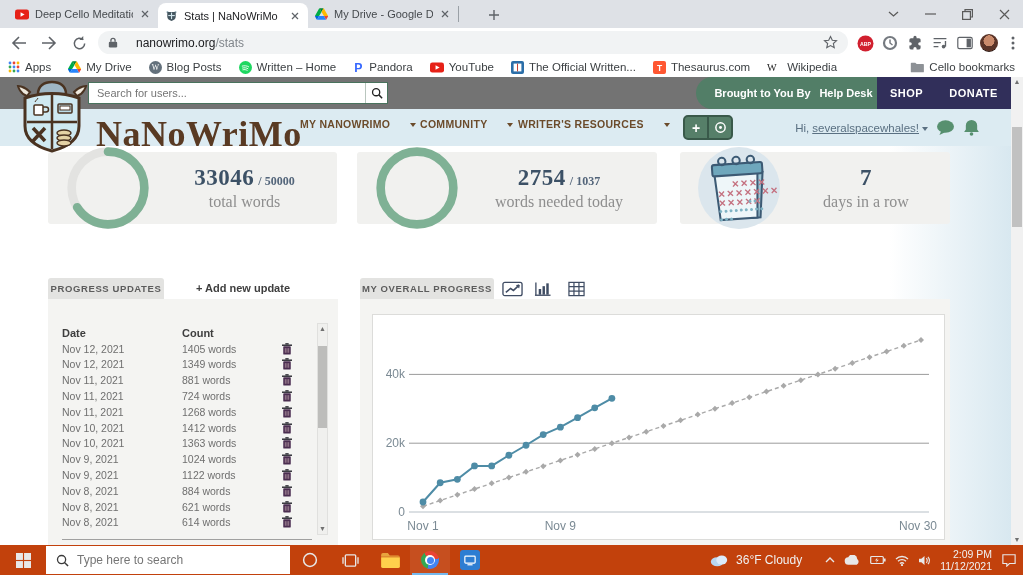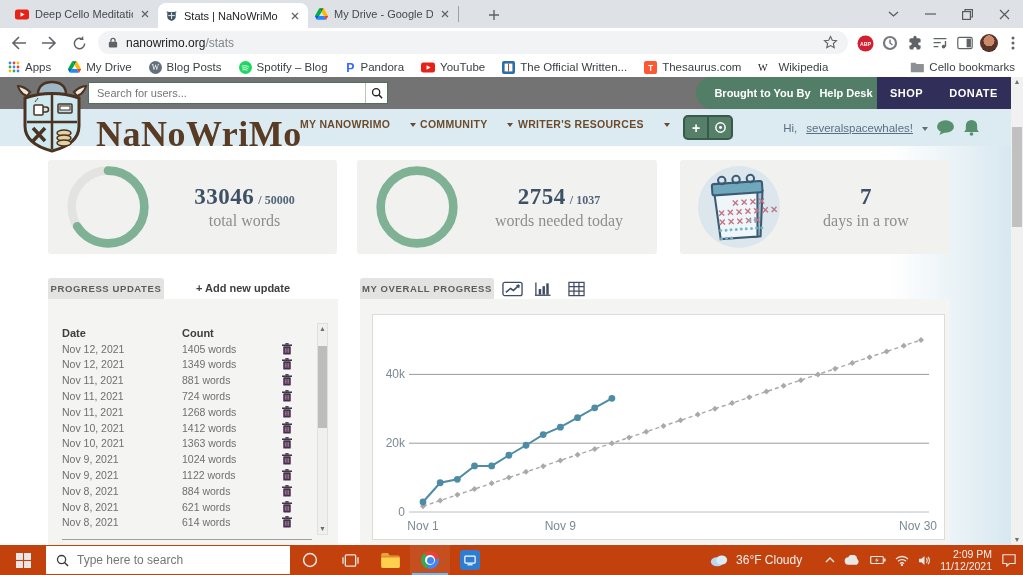--- a/index.html
+++ b/index.html
@@ -14,21 +14,21 @@
   .tab .tab-title{flex:1;white-space:nowrap;overflow:hidden;text-overflow:clip}
   .tab .favicon{flex:0 0 auto}
   .tab-close{flex:0 0 auto;padding:2px}
   .tab-sep{width:1px;height:16px;background:#9aa0a6;margin-bottom:6px}
   #newtab-btn{position:absolute;left:484px;top:5px;width:20px;height:20px;display:flex;align-items:center;justify-content:center}
   #win-controls{position:absolute;right:0;top:0;height:28px;display:flex}
   .winbtn{width:37px;height:28px;display:flex;align-items:center;justify-content:center}
   
   #toolbar{position:absolute;left:0;top:28px;width:1023px;height:29px;background:#fff}
   .navbtn{position:absolute;top:4px;width:22px;height:22px;display:flex;align-items:center;justify-content:center}
-  #urlbar{position:absolute;left:98px;top:3px;width:750px;height:23px;background:#f1f3f4;border-radius:12px;display:flex;align-items:center;padding:0 10px;gap:8px}
+  #urlbar{position:absolute;left:98px;top:3px;width:750px;height:23px;background:#f1f3f4;border-radius:12px;display:flex;align-items:center;padding:0 10px;gap:18px}
   #url-text{font-size:12px;color:#202124}
   #url-text .path{color:#80868b}
   #star-icon{margin-left:auto}
   .extbtn{position:absolute;top:5px;width:20px;height:20px;display:flex;align-items:center;justify-content:center}
   
   #bookmarksbar{position:absolute;left:0;top:57px;width:1023px;height:20px;background:#fff;display:flex;align-items:center}
   #bookmarks{display:flex;align-items:center;padding-left:8px}
   .bookmark{display:flex;align-items:center;gap:5px;font-size:11.5px;color:#3c4043;margin-right:17px;white-space:nowrap}
   #other-bookmarks{position:absolute;right:8px;display:flex;align-items:center;gap:5px;font-size:11.5px;color:#3c4043}
   
@@ -41,28 +41,28 @@
   .top-link{font-size:11px;font-weight:bold;color:#fff}
   #top-navy{position:absolute;left:877px;top:0;width:134px;height:32px;background:#312f5a;display:flex;align-items:center;justify-content:space-around}
   .top-btn{font-size:11px;font-weight:bold;color:#fff;letter-spacing:.5px}
   #site-nav{position:absolute;left:0;top:32px;width:1011px;height:37px;background:#dcebf2}
   #brand{position:absolute;left:96px;top:4px;font-family:"Liberation Serif",serif;font-weight:bold;font-size:36px;color:#593a23;letter-spacing:.5px}
   .nav-item{position:absolute;top:9px;font-size:10.5px;font-weight:bold;color:#6b4b2b;letter-spacing:.3px;display:flex;align-items:center;gap:20px}
   .caret{width:0;height:0;border:3.5px solid transparent;border-top:4.5px solid currentColor;margin-top:4px}
   #wc-buttons{position:absolute;left:683px;top:6px;width:50px;height:25px;background:#567f69;border:2px solid #39594a;border-radius:5px;display:flex}
   #wc-add{flex:1;display:flex;align-items:center;justify-content:center;color:#fff;font-weight:bold;font-size:14px;border-right:2px solid #39594a}
   #wc-timer{flex:1;display:flex;align-items:center;justify-content:center}
-  #greeting{position:absolute;left:770px;top:13px;width:158px;font-size:11.5px;color:#5a7082;display:flex;align-items:center;justify-content:flex-end;gap:9px;white-space:nowrap}
+  #greeting{position:absolute;left:770px;top:13px;width:158px;font-size:11.5px;color:#5a7082;display:flex;align-items:center;justify-content:flex-end;gap:3px;white-space:nowrap}
   #greeting .uname{text-decoration:underline}
   #bubble-btn{position:absolute;left:936px;top:10px}
   #bell-btn{position:absolute;left:963px;top:10px}
   #logo{position:absolute;left:16px;top:1px;z-index:5}
   
   #content{position:absolute;left:0;top:69px;width:1011px;height:399px;background:linear-gradient(90deg,#fff 0%,#fff 88%,#d8e8f0 100%)}
-  .card{position:absolute;top:14px;height:94px;background:#f1f1ef;border-radius:3px;display:flex;align-items:center}
+  .card{position:absolute;top:6px;height:72px;background:#f1f1ef;border-radius:3px;display:flex;align-items:center}
   #card-total{left:48px;width:289px}
   #card-needed{left:357px;width:300px}
   #card-streak{left:680px;width:270px}
   .card .art{flex:0 0 auto;margin-left:16px}
   .card .txt{flex:1;text-align:center;font-family:"Liberation Serif",serif}
   .stat-big{font-size:23px;font-weight:bold;color:#3c5166;letter-spacing:.5px}
   .stat-frac{font-size:12px;font-weight:bold;color:#53657a}
   .stat-label{font-size:16px;color:#8e8e8e;margin-top:2px}
   .panel-tab{position:absolute;top:0;height:21px;background:#e3e3e1;border-radius:3px 3px 0 0;font-size:9.5px;font-weight:bold;color:#5c5c5c;letter-spacing:.6px;text-align:center;line-height:21px}
   #updates-panel{position:absolute;left:48px;top:132px;width:290px;bottom:0}
@@ -307,21 +307,21 @@
           </span>
           <span>Blog Posts</span>
         </div>
         <div class="bookmark">
           <span>
             <svg width="13" height="13" viewBox="0 0 20 20">
               <circle cx="10" cy="10" r="10" fill="#1ed760"></circle>
               <path d="M5 7.8c3.5-1 7.3-.5 9.8 1.1M5.5 10.8c3-.8 5.9-.4 8.2 1M6 13.5c2.4-.6 4.7-.3 6.5.8" stroke="#fff" stroke-width="1.4" fill="none" stroke-linecap="round"></path>
             </svg>
           </span>
-          <span>Spotify – Blog</span>
+          <span>Written – Home</span>
         </div>
         <div class="bookmark">
           <span>
             <svg width="11" height="13" viewBox="0 0 14 18">
               <text x="1" y="15" font-size="17" font-weight="bold" fill="#3668ff" font-family="Liberation Sans,sans-serif">P</text>
             </svg>
           </span>
           <span>Pandora</span>
         </div>
         <div class="bookmark">

